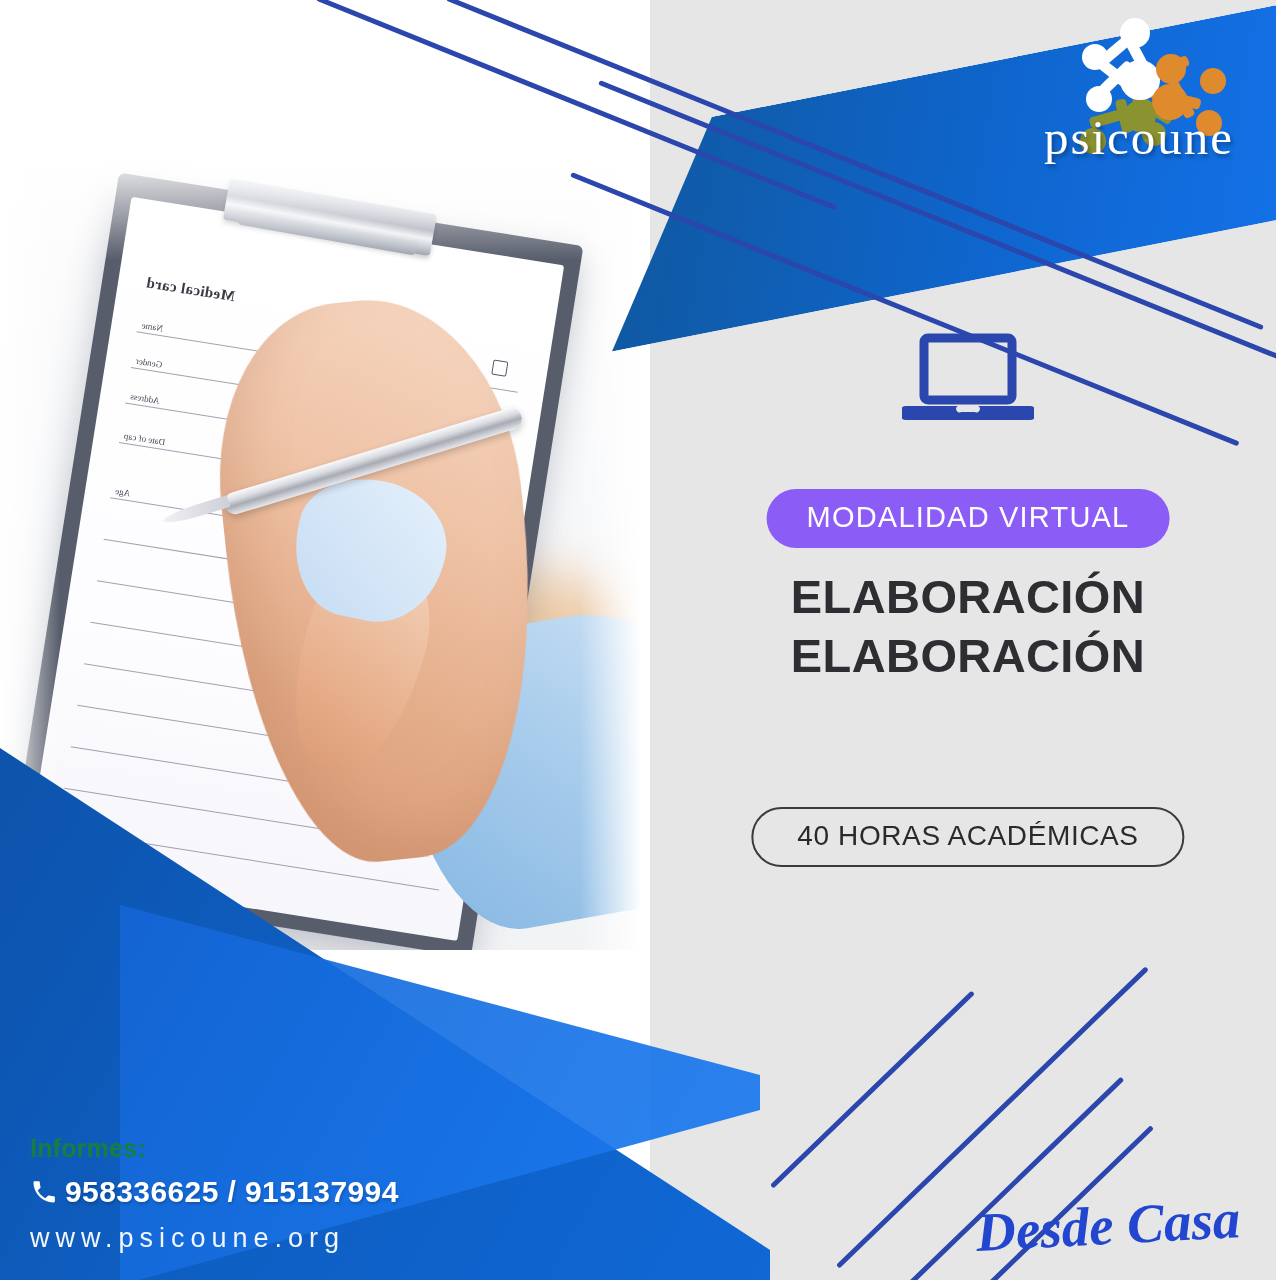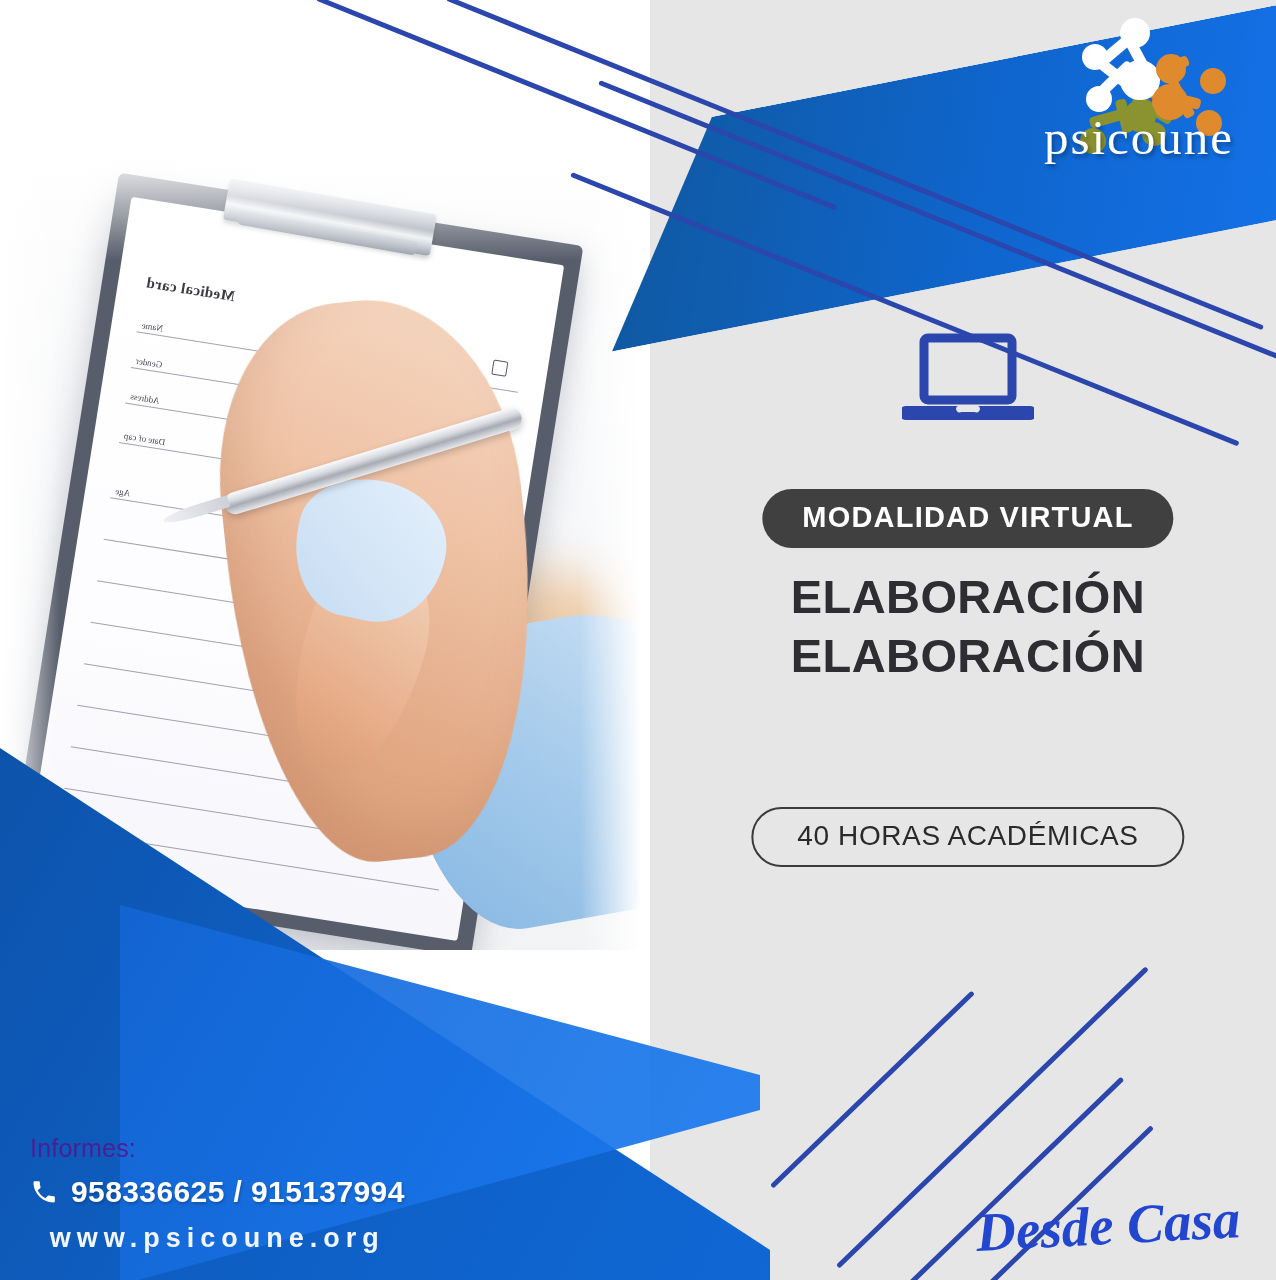--- a/index.html
+++ b/index.html
@@ -214,23 +214,23 @@
     position:absolute;left:50%;top:332px;transform:translateX(-50%);
   }
   .kicker{
     position:absolute;left:0;top:438px;width:100%;
     text-align:center;
     font-size:32px; font-weight:400; color:#3a56a8;
     letter-spacing:2.3px;
   }
   .pill-badge{
     position:absolute;left:50%;top:489px;transform:translateX(-50%);
-    background:#404040;
+    background:#8b5cf6;
     color:#ffffff;
-    font-size:29px;font-weight:bold;letter-spacing:1.2px;
+    font-size:29px;font-weight:normal;letter-spacing:1.2px;
     padding:12px 40px 14px;
     border-radius:40px;
     white-space:nowrap;
   }
   .headline{
     position:absolute;left:0;top:568px;width:100%;
     text-align:center;
     font-size:47px;font-weight:bold;line-height:1.25;
     letter-spacing:.4px;
     color:#2e2e32;
@@ -241,31 +241,31 @@
     border:2px solid #3b3b3b;
     border-radius:34px;
     padding:11px 44px 13px;
     font-size:28px;color:#2a2a2a;letter-spacing:.6px;
     white-space:nowrap;
   }
 
   
   .contact{position:absolute;left:30px;bottom:26px;}
   .c-informes{
-    font-size:25px;color:#4c1d95;font-weight:400;
+    font-size:25px;color:#15803d;font-weight:700;
     margin-bottom:12px;letter-spacing:.2px;
   }
   .c-phone{
-    display:flex;align-items:center;gap:13px;
+    display:flex;align-items:center;gap:7px;
     font-size:30px;color:#ffffff;font-weight:bold;letter-spacing:.4px;
     margin-bottom:14px;
     text-shadow:1px 2px 3px rgba(0,0,0,.22);
   }
   .c-web{
-    font-size:27px;color:#f2f6fb;font-weight:700;letter-spacing:6px;text-align:center;
+    font-size:27px;color:#f2f6fb;font-weight:400;letter-spacing:6px;
   }
 
   
   .slogan{position:absolute;right:30px;bottom:30px;text-align:right;}
   .sl-top{
     font-size:46px;font-weight:bold;color:#3a3a3c;
     letter-spacing:-.5px;line-height:.95;
   }
   .sl-bot{
     font-family:"Liberation Serif", serif;

